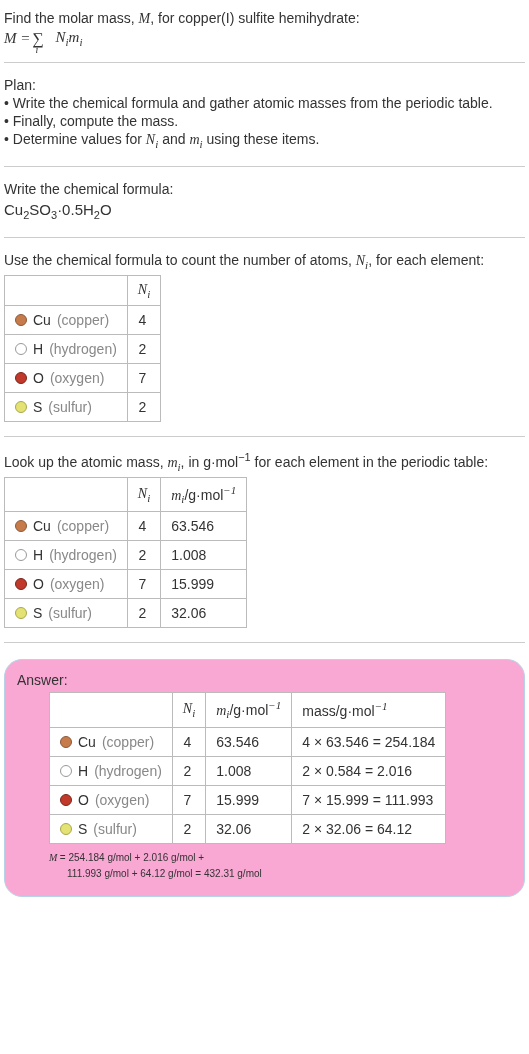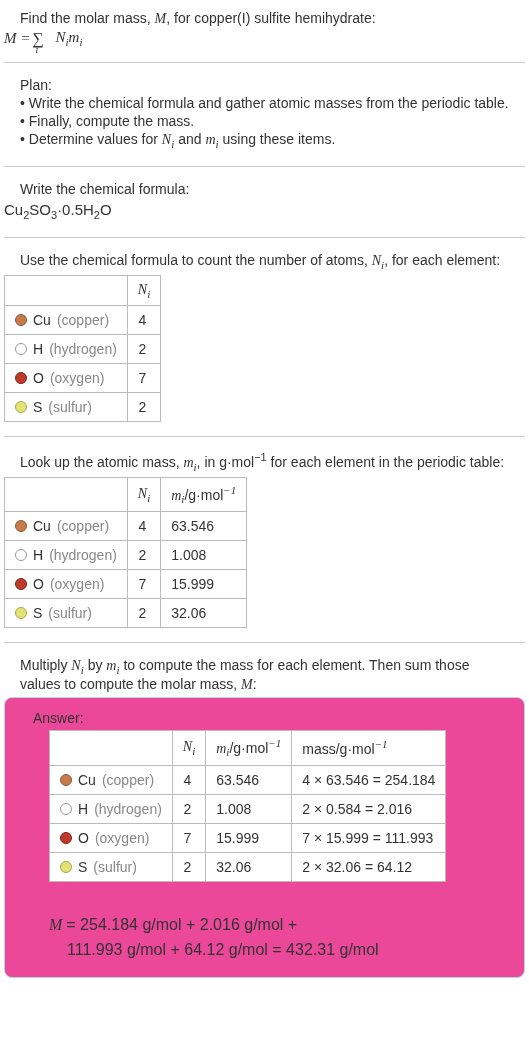--- a/index.html
+++ b/index.html
@@ -68,39 +68,39 @@
     flex: none;
   }
   .dot-cu { background: #c77b4b; border-color:#8a5a3a; }
   .dot-h  { background: #ffffff; border-color:#999; }
   .dot-o  { background: #c0392b; border-color:#7c261b; }
   .dot-s  { background: #e4e273; border-color:#a9a84e; }
   .gray {
     color: #888;
   }
   .answerbox {
-    background: #ec4899;
+    background: #f9a8d4;
     border: 1px solid #b7d3e8;
-    border-radius: 8px;
+    border-radius: 18px;
     padding: 10px 12px 14px 12px;
     margin-top: 4px;
   }
   .answerbox table.data {
     margin-left: 32px;
     background: #fff;
   }
   .answerbox table.data td, .answerbox table.data th {
     background: #fff;
   }
   .answer-line {
     font-family: 'Times New Roman', serif;
     font-style: italic;
-    font-size: 16px;
+    font-size: 10px;
     margin-left: 32px;
-    margin-top: 30px;
+    margin-top: 6px;
     line-height: 1.6;
   }
   .upright {
     font-style: normal;
     font-family: Arial, sans-serif;
   }
   .sigma {
     font-size: 16px;
     display: inline-block;
     vertical-align: middle;
@@ -112,21 +112,21 @@
     font-size: 10px;
     font-style: italic;
     left: 3px;
     top: 14px;
   }
   .mlead {
     display:inline-block;
     vertical-align: middle;
   }
   .p {
-    margin: 2px 16px;
+    margin: 2px 0;
   }
   .ih {
     font-family: 'Times New Roman', serif;
     font-style: italic;
   }
   .th-formula {
     font-family: 'Times New Roman', serif;
     font-style: italic;
   }
 </style>
@@ -269,21 +269,20 @@
       <td class="num">2</td>
       <td>32.06</td>
     </tr>
   </tbody>
     </table>
 </div>
 
 <hr class="hr">
 
 <div class="section">
-  <div class="p">Multiply <span class="ih">N<sub>i</sub></span> by <span class="ih">m<sub>i</sub></span> to compute the mass for each element. Then sum those values to compute the molar mass, <span class="ih">M</span>:</div>
 
   <div class="answerbox">
     <div class="p">Answer:</div>
     <table class="data">
       <tbody>
           <tr>
         <th></th>
         <th class="th-formula">N<sub>i</sub></th>
         <th class="th-formula">m<sub>i</sub><span class="upright">/g·mol</span><sup>−1</sup></th>
         <th class="th-formula"><span class="upright">mass/g·mol</span><sup>−1</sup></th>

